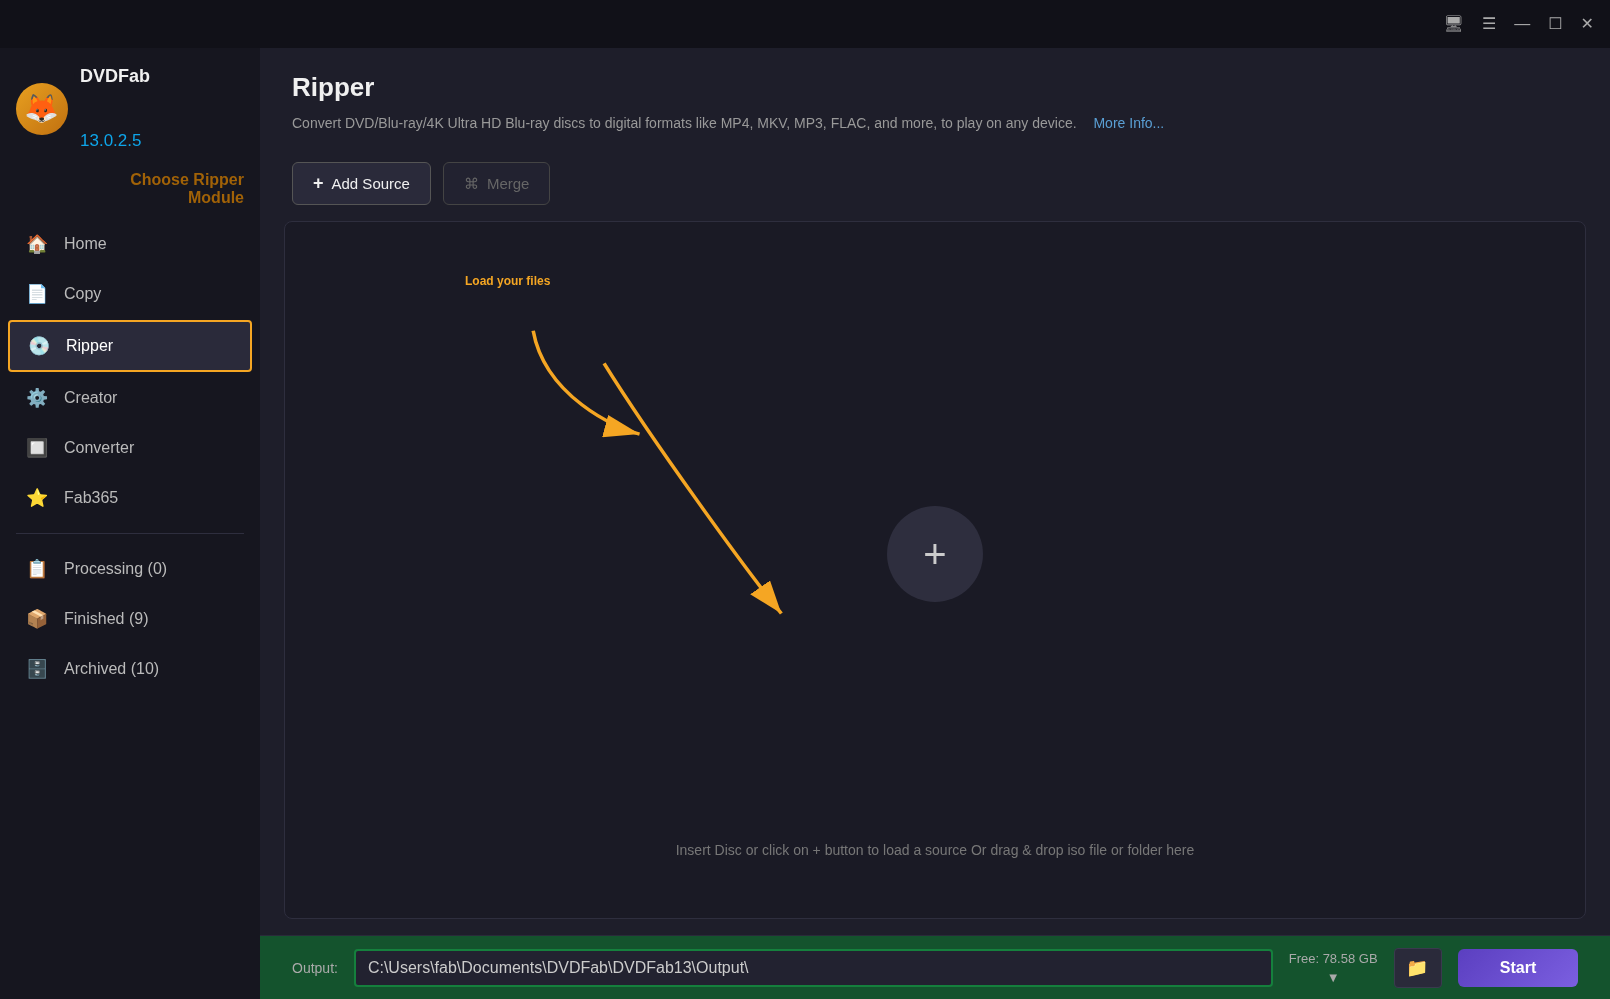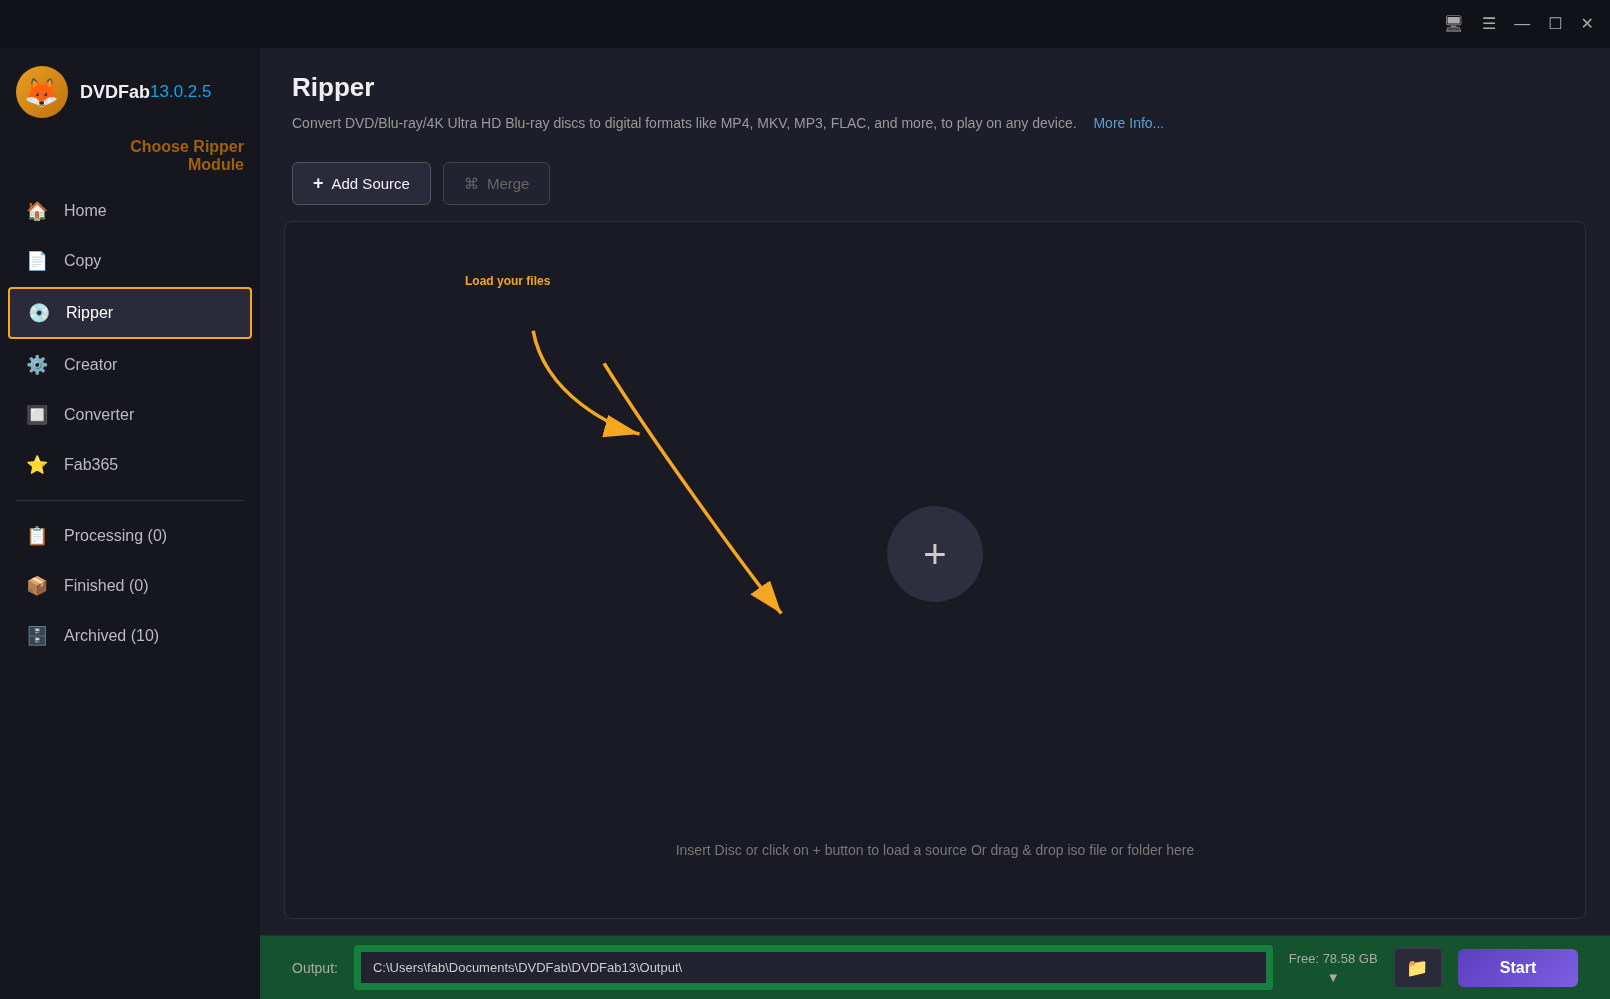--- a/index.html
+++ b/index.html
@@ -61,21 +61,22 @@
       border-radius: 50%;
       background: linear-gradient(135deg, #e8a020 0%, #c07010 100%);
       display: flex;
       align-items: center;
       justify-content: center;
       font-size: 28px;
       flex-shrink: 0;
     }
     .app-title-block {
       display: flex;
-      flex-direction: row;
+      flex-direction: column;
+      gap: 44px;
     }
     .app-name {
       color: #f0f0f0;
       font-size: 18px;
       font-weight: 700;
     }
     .app-version {
       color: #0ea5e9;
       font-size: 17px;
     }
@@ -234,24 +235,24 @@
       padding: 0 32px;
       gap: 16px;
       flex-shrink: 0;
     }
     .output-label {
       color: #aaa;
       font-size: 14px;
     }
     .output-path {
       background: #222230;
-      border: 7px solid #15803d;
+      border: 2px solid #15803d;
       border-radius: 4px;
       color: #ccc;
-      font-size: 13px;
+      font-size: 16px;
       padding: 8px 12px;
       flex: 1;
     }
     .free-space {
       color: #aaa;
       font-size: 13px;
       display: flex;
       align-items: center;
       gap: 4px;
       flex-direction: column;
@@ -336,21 +337,21 @@
     </div>
 
     <div class="nav-divider"></div>
 
     <div class="nav-item">
       <span class="nav-icon">📋</span>
       <span>Processing (0)</span>
     </div>
     <div class="nav-item">
       <span class="nav-icon">📦</span>
-      <span>Finished (0)</span>
+      <span>Finished (9)</span>
     </div>
     <div class="nav-item">
       <span class="nav-icon">🗄️</span>
       <span>Archived (10)</span>
     </div>
   </div>
 
   <div class="main-content">
     <div class="page-header">
       <div class="page-title">Ripper</div>

